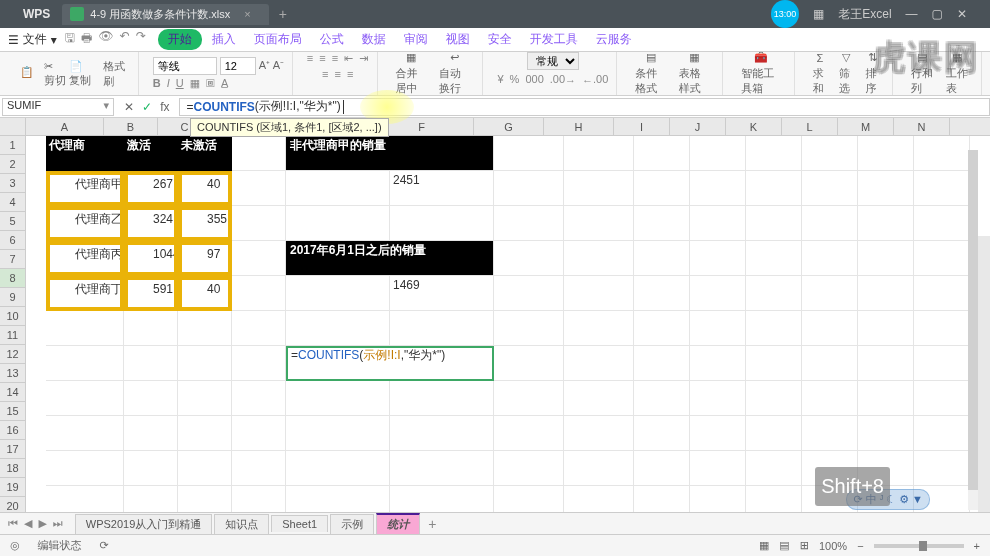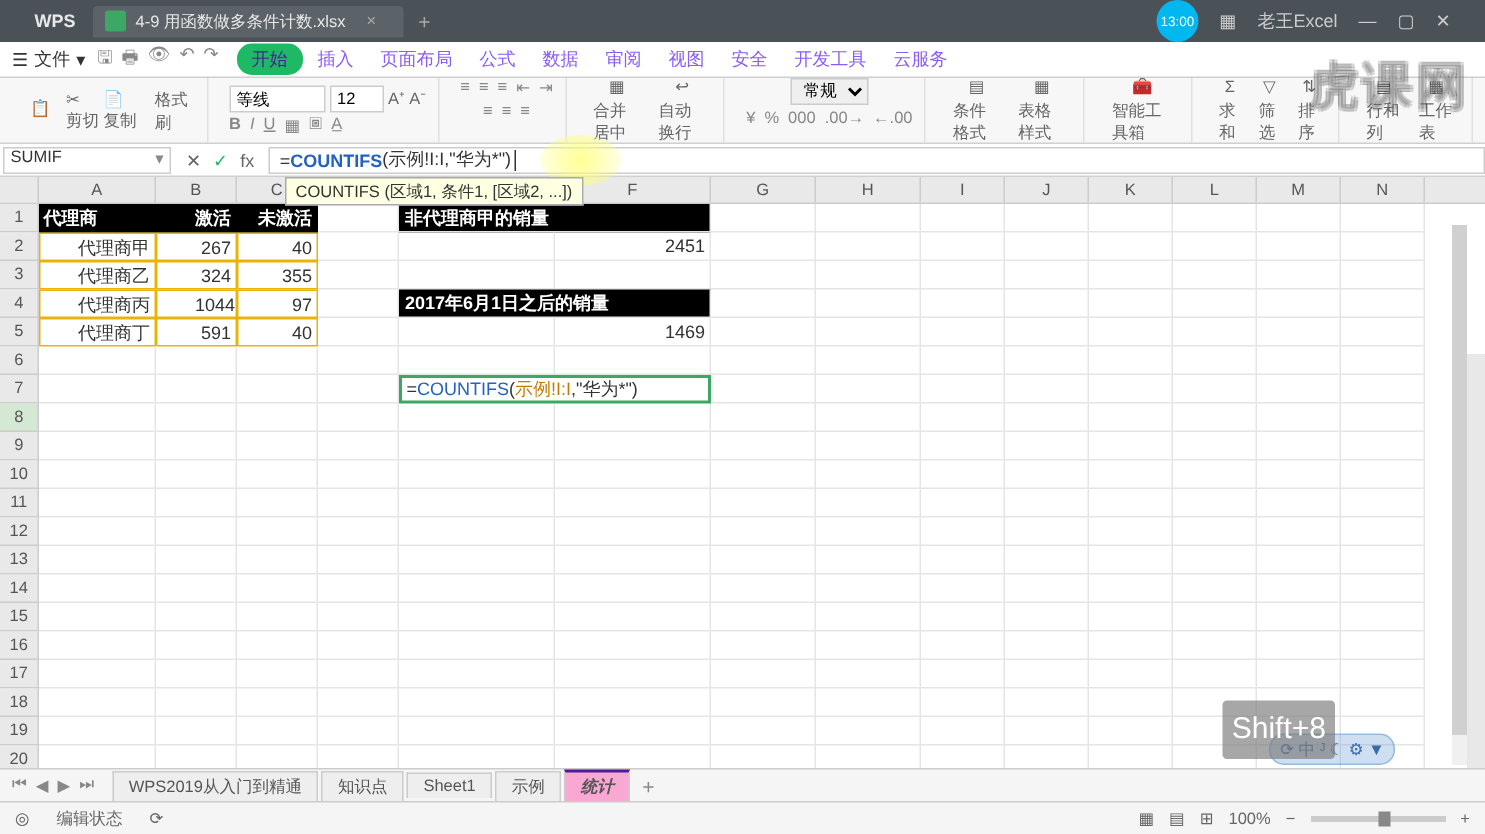--- a/index.html
+++ b/index.html
@@ -43,27 +43,27 @@
 
 
 .grid-area { position: relative; height: 400px; background: #fff; overflow: hidden; }
 .col-headers { display: flex; height: 18px; background: #e9e9e9; border-bottom: 1px solid #ccc; }
 .corner { width: 26px; border-right: 1px solid #ccc; background: #e9e9e9; }
 .col-h { border-right: 1px solid #ccc; text-align: center; font-size: 11px; color: #555; line-height: 18px; }
 .row-headers { position: absolute; left: 0; top: 18px; width: 26px; }
 .row-h { height: 19px; border-bottom: 1px solid #ccc; border-right: 1px solid #ccc; background: #e9e9e9; text-align: center; font-size: 11px; color: #555; line-height: 19px; }
 .row-h.active { background: #d4e8d4; }
 .cells { position: absolute; left: 26px; top: 18px; }
-.cell-row { display: flex; height: 19px; }
+.cell-row { display: flex; height: 35px; margin-left: 20px; }
 .cell { border-right: 1px solid #e5e5e5; border-bottom: 1px solid #e5e5e5; font-size: 12px; padding: 0 3px; line-height: 19px; overflow: hidden; white-space: nowrap; }
 
 
 .th-black { background: #000; color: #fff; font-weight: bold; border-right: 1px solid #000; border-bottom: 1px solid #000; }
-.td-border { border: 1px solid #eab308; padding-left: 25px; }
-.num { text-align: right; }
+.td-border { border: 4px solid #eab308; padding-left: 25px; }
+.num { text-align: left; }
 .header-block { background: #000; color: #fff; font-weight: bold; padding: 0 4px; }
 .editing-cell { border: 2px solid #3da865; outline: none; line-height: 15px; position: relative; z-index: 3; background: #fff; }
 .editing-cell .fn-part { color: #2462c2; }
 .editing-cell .ref-part { color: #c27a00; }
 
 
 .sheet-tabs { position: absolute; bottom: 22px; left: 0; right: 0; height: 22px; background: #f5f5f5; border-top: 1px solid #ccc; display: flex; align-items: center; padding-left: 8px; gap: 2px; font-size: 11px; }
 .sheet-tabs .nav { display: flex; gap: 6px; color: #888; margin-right: 10px; }
 .sheet-tab { padding: 2px 10px; border: 1px solid #ccc; border-bottom: none; background: #eee; color: #555; }
 .sheet-tab.active { background: #f9a8d4; font-weight: bold; border-top: 2px solid #4c1d95; font-style: italic; }

